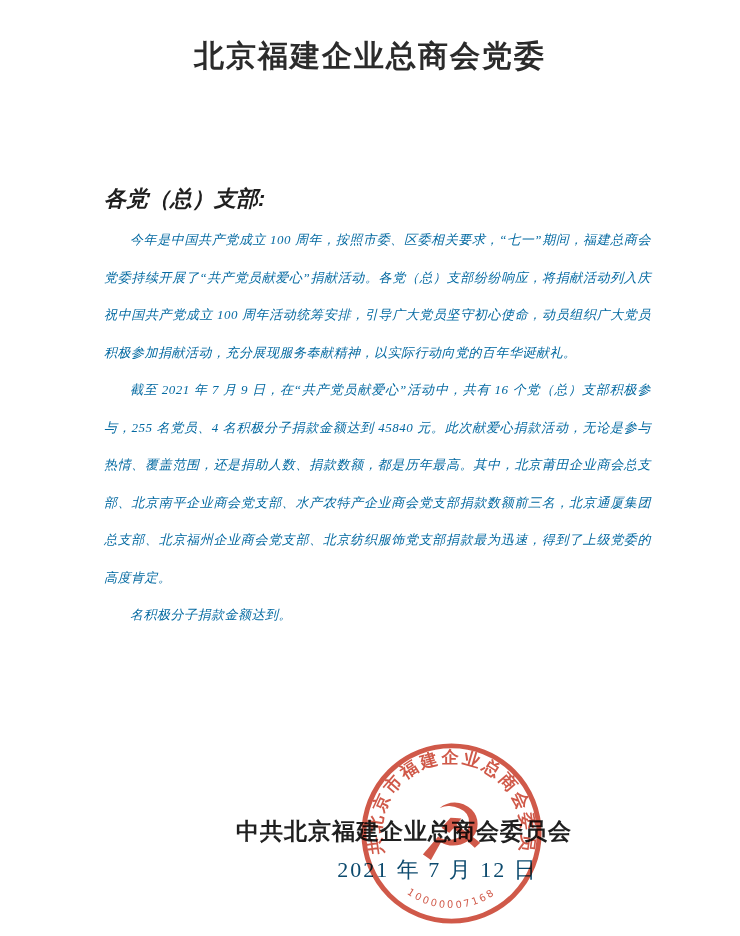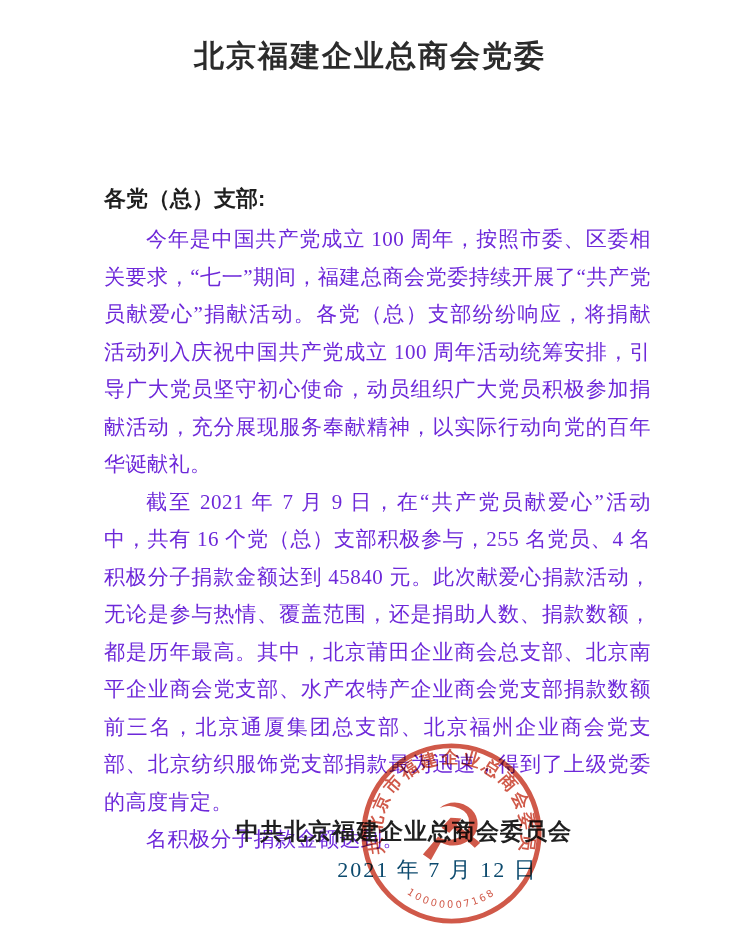--- a/index.html
+++ b/index.html
@@ -27,36 +27,37 @@
     line-height: 52px;
     letter-spacing: 2px;
     color: #2b2b2b;
     white-space: nowrap;
   }
   .body-block {
     position: absolute;
     top: 183px;
     left: 104px;
     width: 547px;
+    font-style: italic;
   }
   .salutation {
     font-family: "Liberation Sans", sans-serif;
     font-weight: bold;
     font-size: 22px;
     line-height: 32px;
     color: #1f1f1f;
     margin-bottom: 6px;
   }
   .para {
-    font-size: 21px;
+    font-size: 13px;
     line-height: 37.5px;
     text-align: justify;
     text-indent: 2em;
     letter-spacing: 0.5px;
-    color: #6d28d9;
+    color: #0369a1;
   }
   .closing-block {
     position: absolute;
     top: 813px;
     left: 0;
     width: 740px;
     text-align: center;
   }
   .signature {
     font-family: "Liberation Sans", sans-serif;

